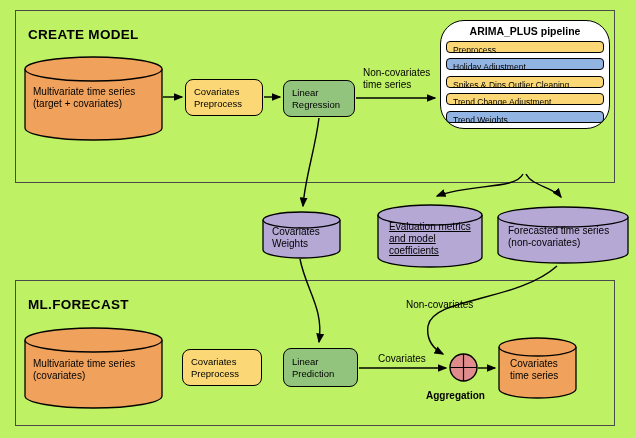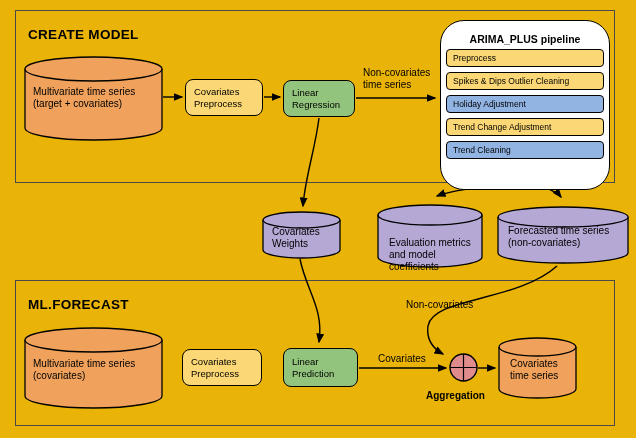--- a/index.html
+++ b/index.html
@@ -1,34 +1,34 @@
 <!DOCTYPE html>
 <html><head>
 <meta charset="utf-8">
 <style>
   html,body { margin:0; padding:0; background:#fff; }
   .canvas {
-    position:relative; width:636px; height:438px; background:#eab308;
+    position:relative; width:636px; height:438px; background:#bef264;
     font-family:"Liberation Sans", sans-serif; color:#000; overflow:hidden;
   }
   .section { position:absolute; border:1.7px solid #4a4a4a; background:transparent; box-sizing:border-box; }
   .section-title { position:absolute; left:12px; top:16px; font-size:13.5px; font-weight:bold; letter-spacing:.3px; white-space:nowrap; }
   .svg-layer { position:absolute; left:0; top:0; }
   .proc {
     position:absolute; border:1.5px solid #000; border-radius:8px; box-sizing:border-box;
     display:flex; align-items:center; padding-left:8px;
     font-size:9.5px; line-height:12px; white-space:pre-line;
   }
   .c-yellow { background:#FBD875; }
   .c-green  { background:#93C47D; }
   .lbl { position:absolute; font-size:10px; line-height:12px; white-space:pre-line; }
   .pipeline {
-    position:absolute; left:440px; top:20px; width:170px; height:170px;
+    position:absolute; left:440px; top:20px; width:170px; height:109px;
     border:1.7px solid #000; border-radius:24px; background:#fff; box-sizing:border-box;
-    display:flex; flex-direction:column; padding:11px 5px 0 5px;
+    display:flex; flex-direction:column; padding:3px 5px 0 5px;
   }
   .pipeline-title { font-size:10.5px; font-weight:bold; text-align:center; margin:1px 0 4px 0; }
   .step {
     border:1.1px solid #000; border-radius:4px; box-sizing:border-box;
     font-size:8.5px; line-height:10px; padding:3px 2px 2.5px 6px; margin-bottom:5.5px;
     white-space:nowrap; overflow:hidden;
   }
   .s-yellow { background:#FBD875; }
   .s-blue   { background:#92B4E3; }
 </style>
@@ -100,31 +100,31 @@
   <div class="proc c-green" style="left:283px; top:80px; width:72px; height:37px;">Linear
 Regression</div>
   <div class="proc c-yellow" style="left:182px; top:349px; width:80px; height:37px;">Covariates
 Preprocess</div>
   <div class="proc c-green" style="left:283px; top:348px; width:75px; height:39px;">Linear
 Prediction</div>
 
   <div class="pipeline">
     <div class="pipeline-title">ARIMA_PLUS pipeline</div>
     <div class="step s-yellow">Preprocess</div>
+    <div class="step s-blue">Holiday Adjustment</div>
     <div class="step s-yellow">Spikes &amp; Dips Outlier Cleaning</div>
-    <div class="step s-blue">Holiday Adjustment</div>
     <div class="step s-yellow">Trend Change Adjustment</div>
-    <div class="step s-blue">Trend Cleaning</div>
+    <div class="step s-blue">Trend Weights</div>
   </div>
 
   <div class="lbl" style="left:33px; top:86px;">Multivariate time series
 (target + covariates)</div>
   <div class="lbl" style="left:272px; top:226px;">Covariates
 Weights</div>
-  <div class="lbl" style="left:389px; top:237px;">Evaluation metrics
+  <div class="lbl" style="left:389px; top:221px;text-decoration:underline;">Evaluation metrics
 and model
 coefficients</div>
   <div class="lbl" style="left:508px; top:225px;">Forecasted time series
 (non-covariates)</div>
   <div class="lbl" style="left:33px; top:358px;">Multivariate time series
 (covariates)</div>
   <div class="lbl" style="left:510px; top:358px;">Covariates
 time series</div>
 
   <div class="lbl" style="left:363px; top:67px;">Non-covariates

